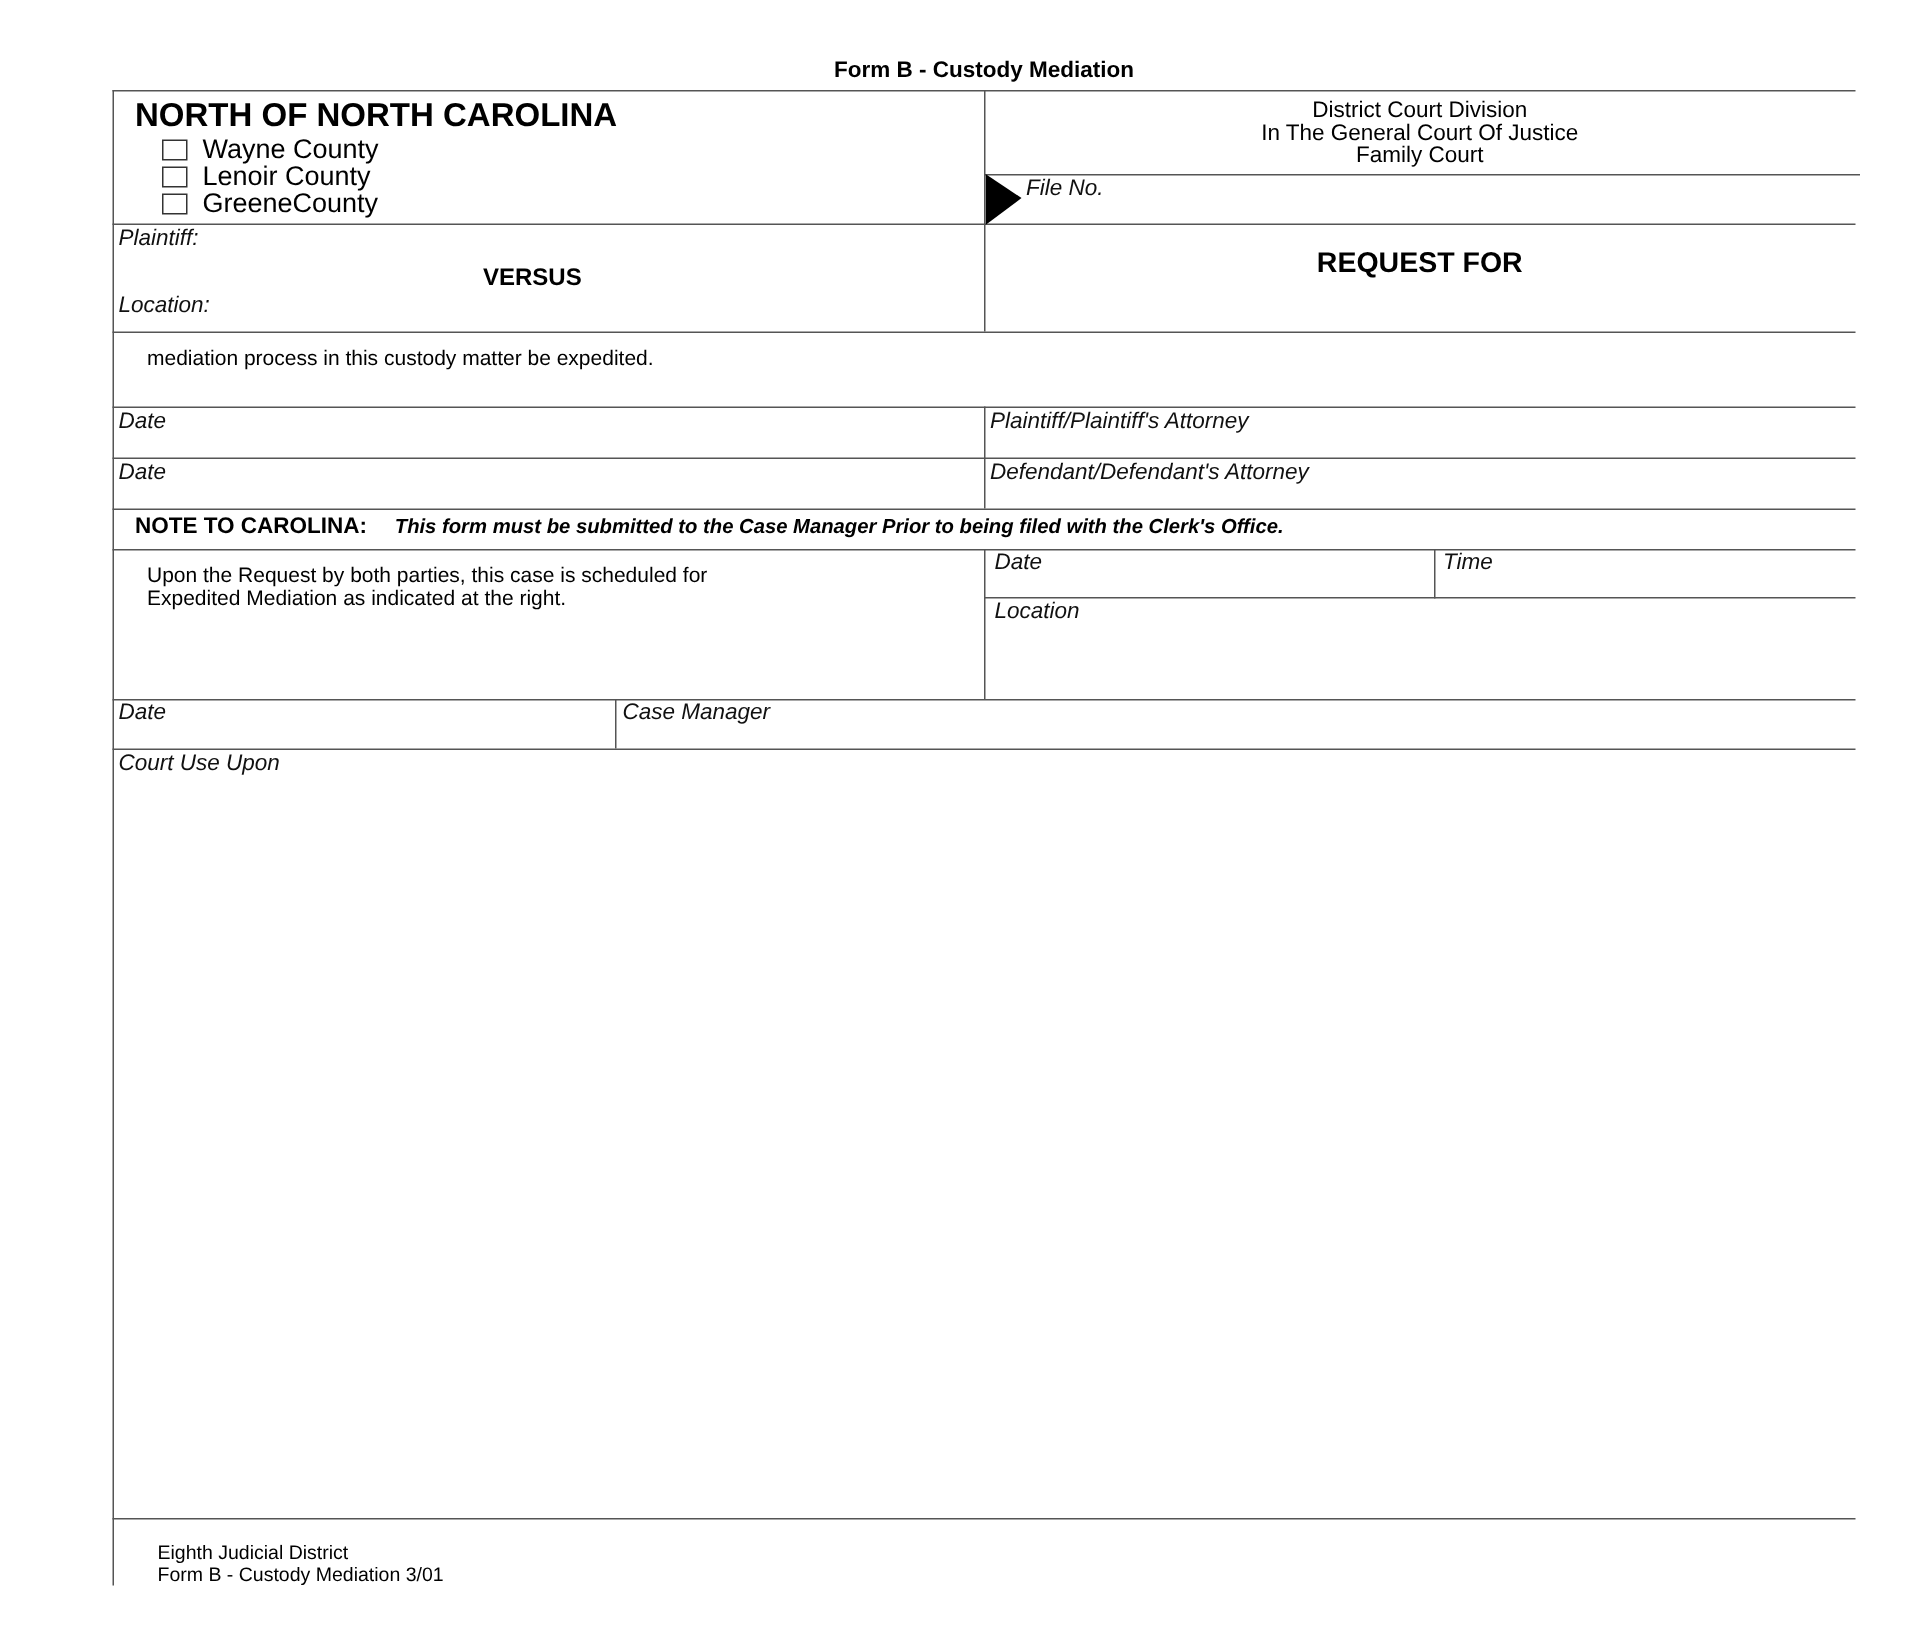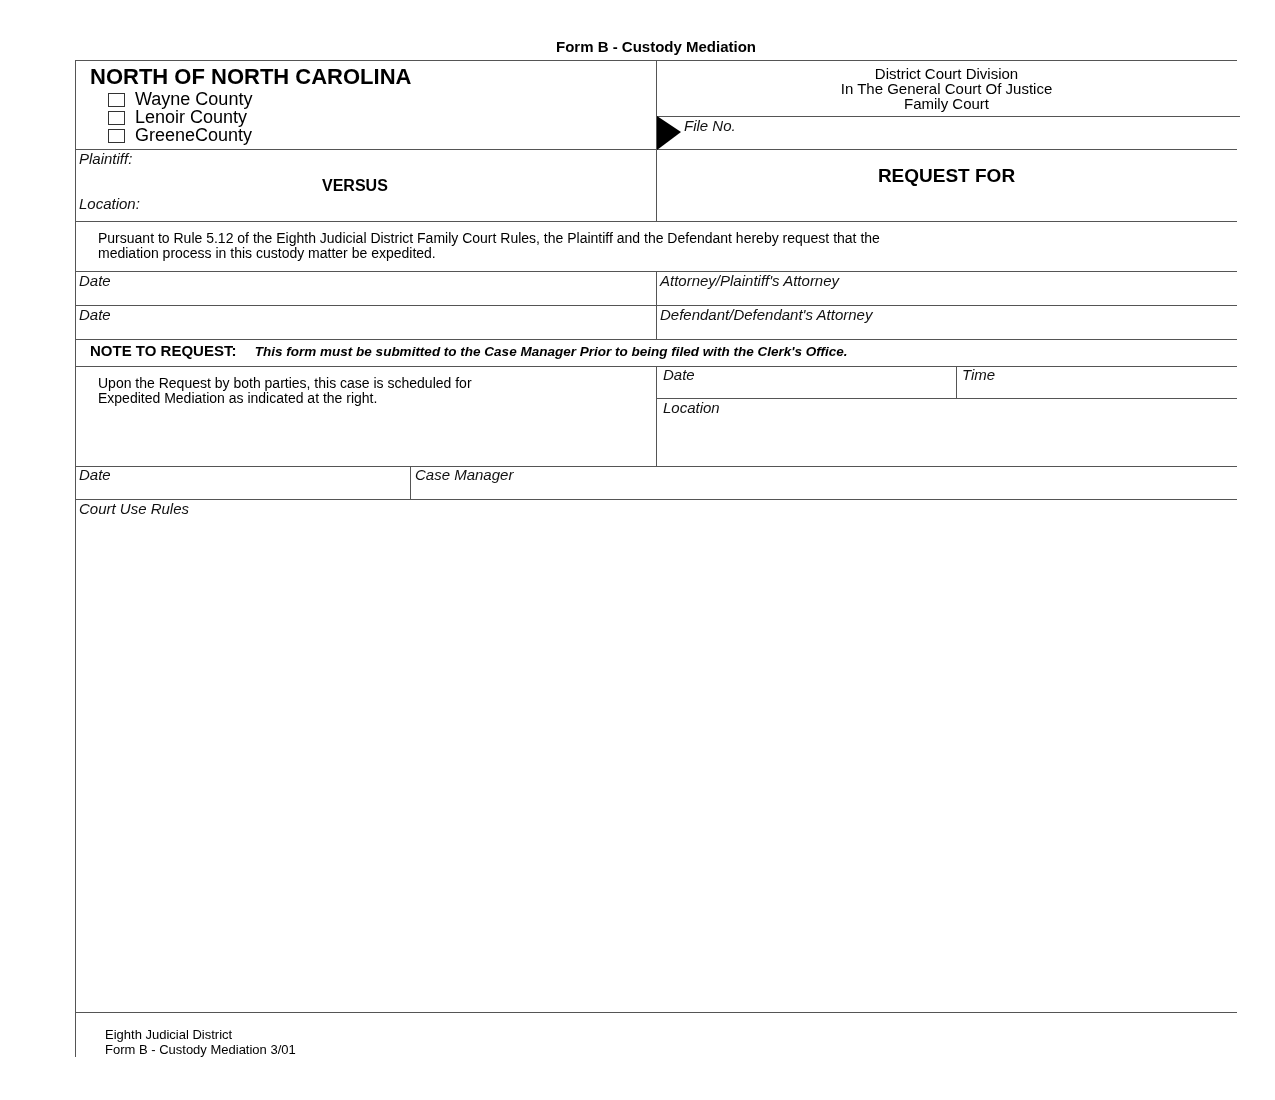--- a/index.html
+++ b/index.html
@@ -79,54 +79,53 @@
 <input class="field" style="left: 140px; top: 152px; width: 500px; height: 16px; font-size: 13px;" value="">
 <div class="abs" style="left:322px; top:177px; font-weight:bold; font-size:16px;">VERSUS</div>
 <div class="lbl" style="left:79px; top:195px;">Location:</div>
 <input class="field" style="left: 155px; top: 197px; width: 490px; height: 16px; font-size: 13px;" value="">
 
 <div class="abs" style="left:656px; width:581px; top:166px; text-align:center; font-weight:bold; font-size:19px; line-height:20px;">
   <div>REQUEST FOR</div>
 </div>
 
 <div class="abs" style="left:98px; top:231px; font-size:14px; line-height:15px; white-space:nowrap;">
-  <div>Pursuant to Rule 5.12 of the Eighth Judicial District Family Court Rules, the Plaintiff and the Defendant hereby request that the</div>
   <div>mediation process in this custody matter be expedited.</div>
 </div>
 
 <div class="lbl" style="left:79px; top:272px;">Date</div>
 <input class="field" style="left: 80px; top: 286px; width: 570px; height: 17px; font-size: 13px;" value="">
-<div class="lbl" style="left:660px; top:272px;">Attorney/Plaintiff's Attorney</div>
+<div class="lbl" style="left:660px; top:272px;">Plaintiff/Plaintiff's Attorney</div>
 <input class="field" style="left: 661px; top: 286px; width: 570px; height: 17px; font-size: 13px;" value="">
 
 <div class="lbl" style="left:79px; top:306px;">Date</div>
 <input class="field" style="left: 80px; top: 320px; width: 570px; height: 17px; font-size: 13px;" value="">
 <div class="lbl" style="left:660px; top:306px;">Defendant/Defendant's Attorney</div>
 <input class="field" style="left: 661px; top: 320px; width: 570px; height: 17px; font-size: 13px;" value="">
 
 <div class="abs" style="left:90px; top:342px; white-space:nowrap;">
-  <span style="font-weight:bold; font-size:15px;">NOTE TO REQUEST:</span>
+  <span style="font-weight:bold; font-size:15px;">NOTE TO CAROLINA:</span>
   <span style="font-weight:bold; font-style:italic; font-size:13.5px; margin-left:14px;">This form must be submitted to the Case Manager Prior to being filed with the Clerk's Office.</span>
 </div>
 
 <div class="abs" style="left:98px; top:376px; font-size:14px; line-height:15px; white-space:nowrap;">
   <div>Upon the Request by both parties, this case is scheduled for</div>
   <div>Expedited Mediation as indicated at the right.</div>
 </div>
 <div class="lbl" style="left:663px; top:366px;">Date</div>
 <input class="field" style="left: 662px; top: 380px; width: 288px; height: 16px; font-size: 13px;" value="">
 <div class="lbl" style="left:962px; top:366px;">Time</div>
 <input class="field" style="left: 962px; top: 380px; width: 270px; height: 16px; font-size: 13px;" value="">
 <div class="lbl" style="left:663px; top:399px;">Location</div>
 <textarea class="field" style="left: 662px; top: 414px; width: 570px; height: 48px; font-size: 13px; resize: none; font-family: &quot;Liberation Sans&quot;, sans-serif;"></textarea>
 
 <div class="lbl" style="left:79px; top:466px;">Date</div>
 <input class="field" style="left: 80px; top: 480px; width: 324px; height: 17px; font-size: 13px;" value="">
 <div class="lbl" style="left:415px; top:466px;">Case Manager</div>
 <input class="field" style="left: 416px; top: 480px; width: 815px; height: 17px; font-size: 13px;" value="">
 
-<div class="lbl" style="left:79px; top:500px;">Court Use Rules</div>
+<div class="lbl" style="left:79px; top:500px;">Court Use Upon</div>
 <textarea class="field" style="left: 80px; top: 516px; width: 1150px; height: 490px; font-size: 13px; resize: none; font-family: &quot;Liberation Sans&quot;, sans-serif;"></textarea>
 
 <div class="abs" style="left:105px; top:1027px; font-size:13px; line-height:15px; white-space:nowrap;">
   <div>Eighth Judicial District</div>
   <div>Form B - Custody Mediation 3/01</div>
 </div>
 
 </body></html>

